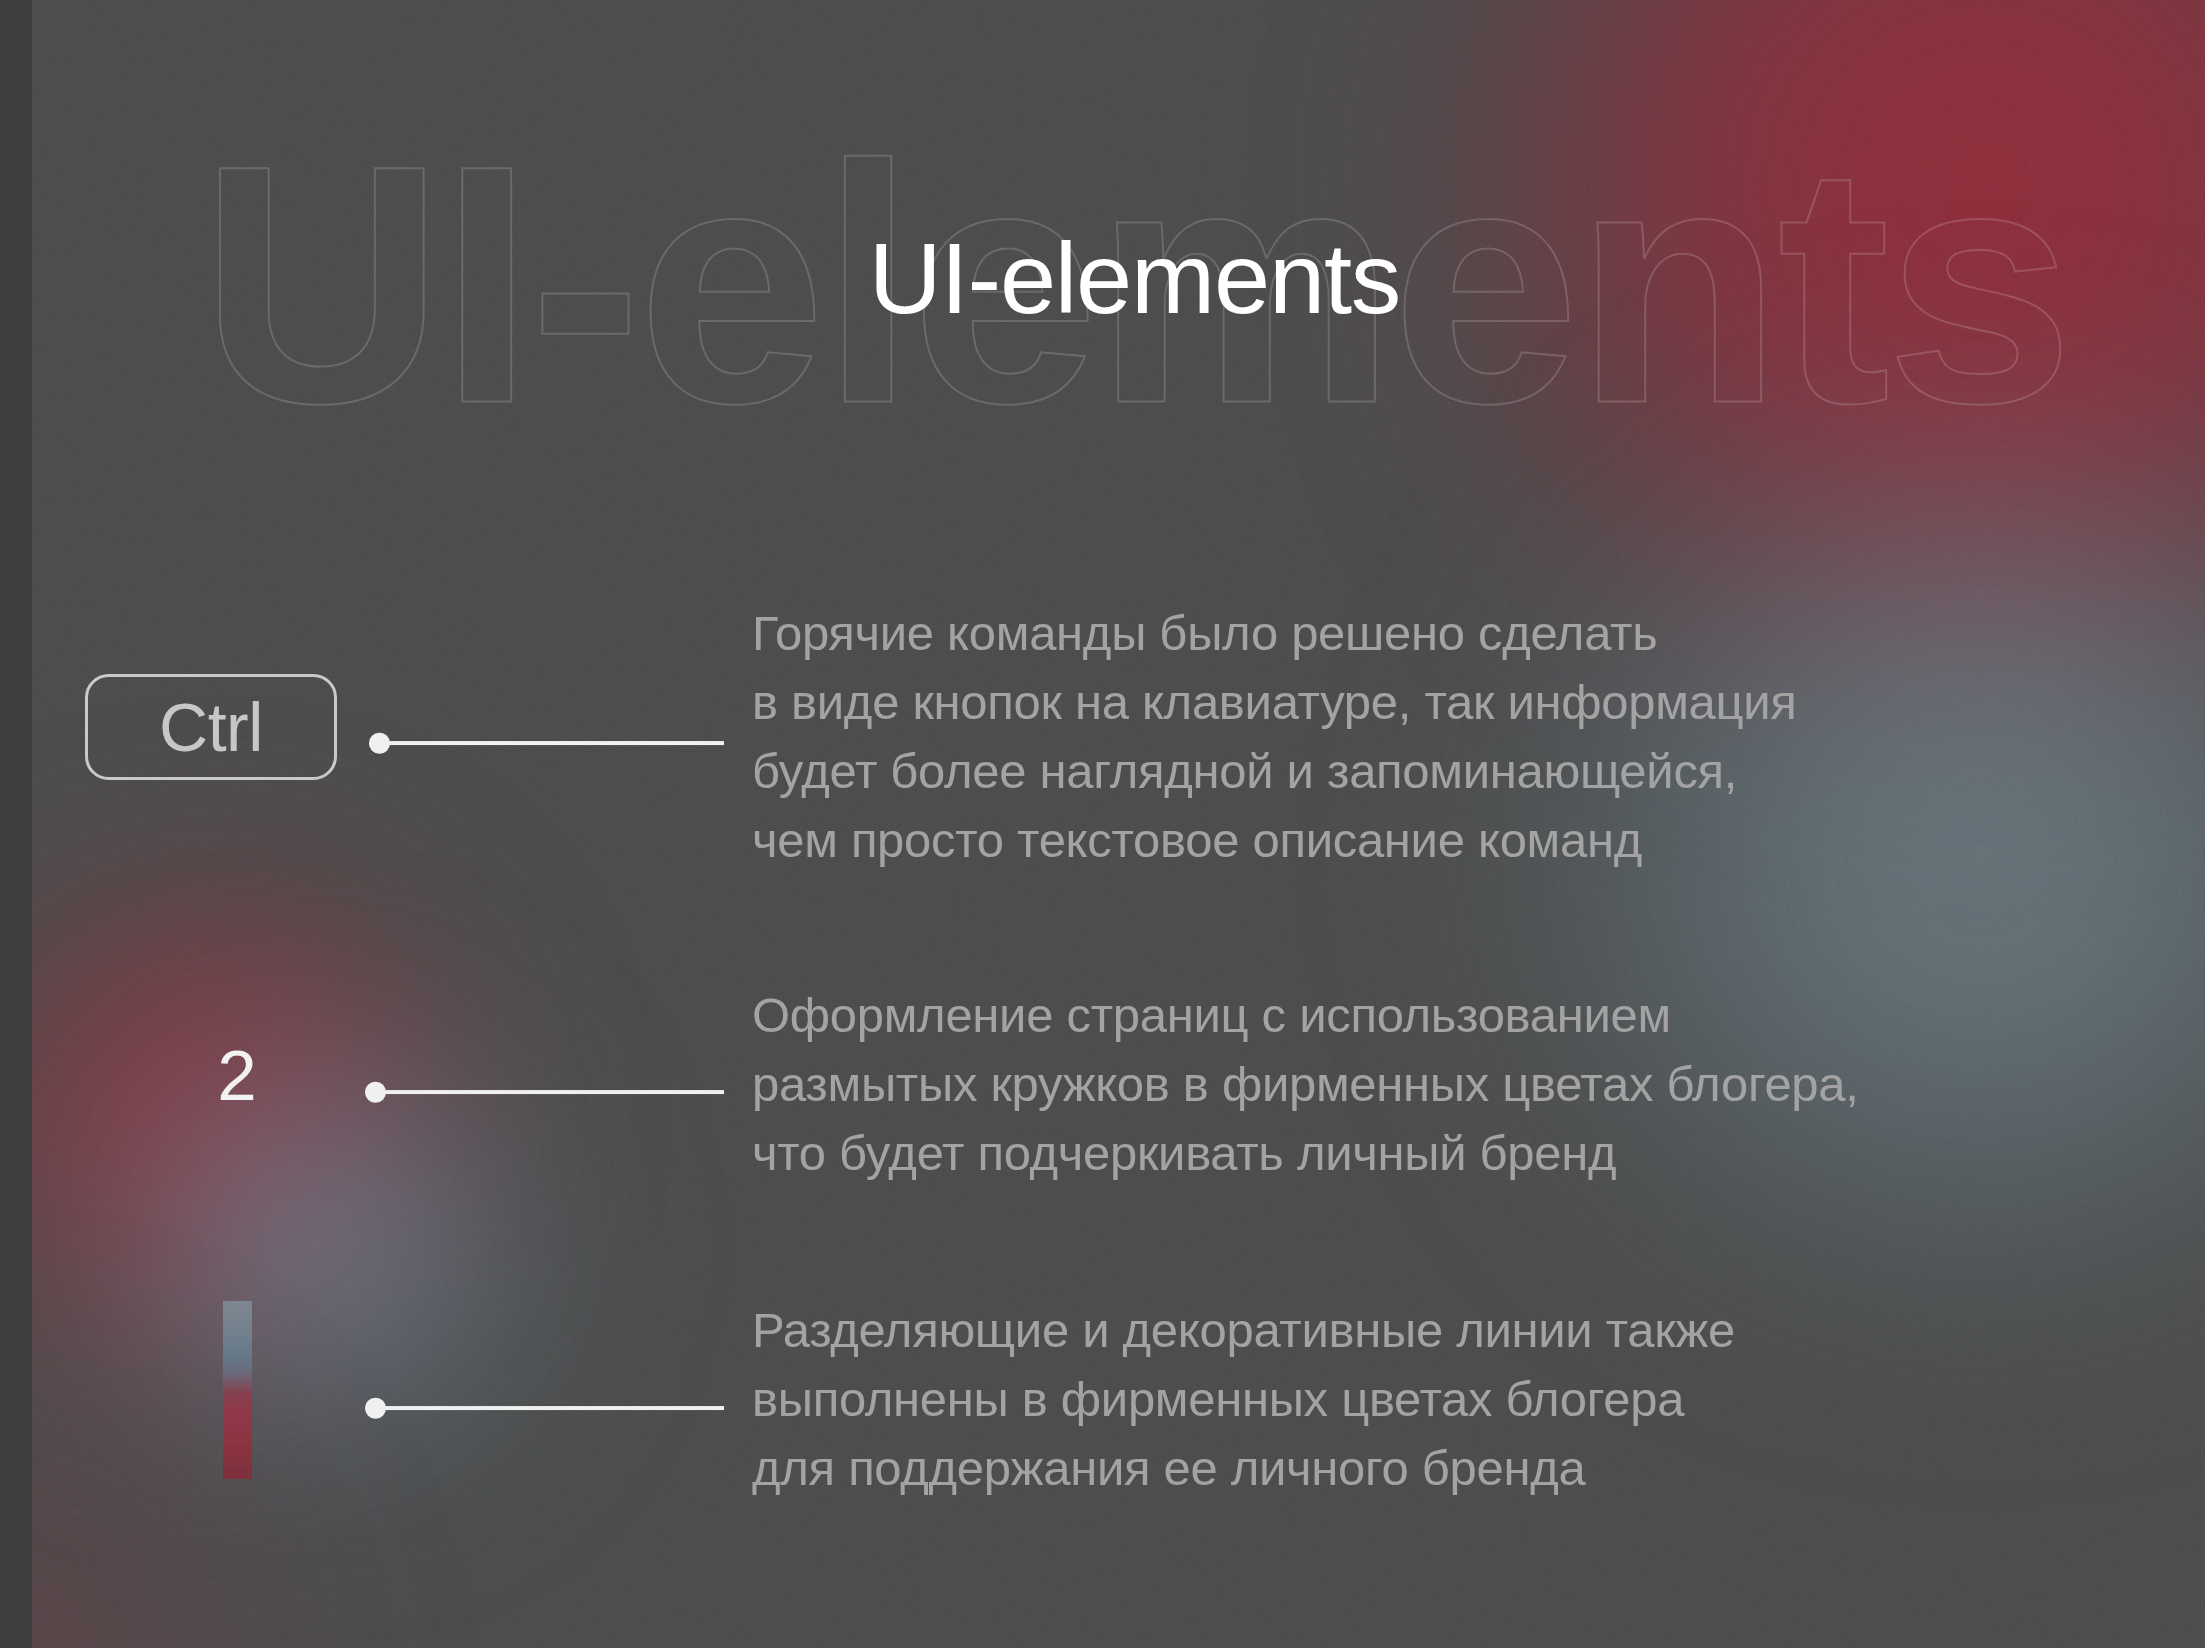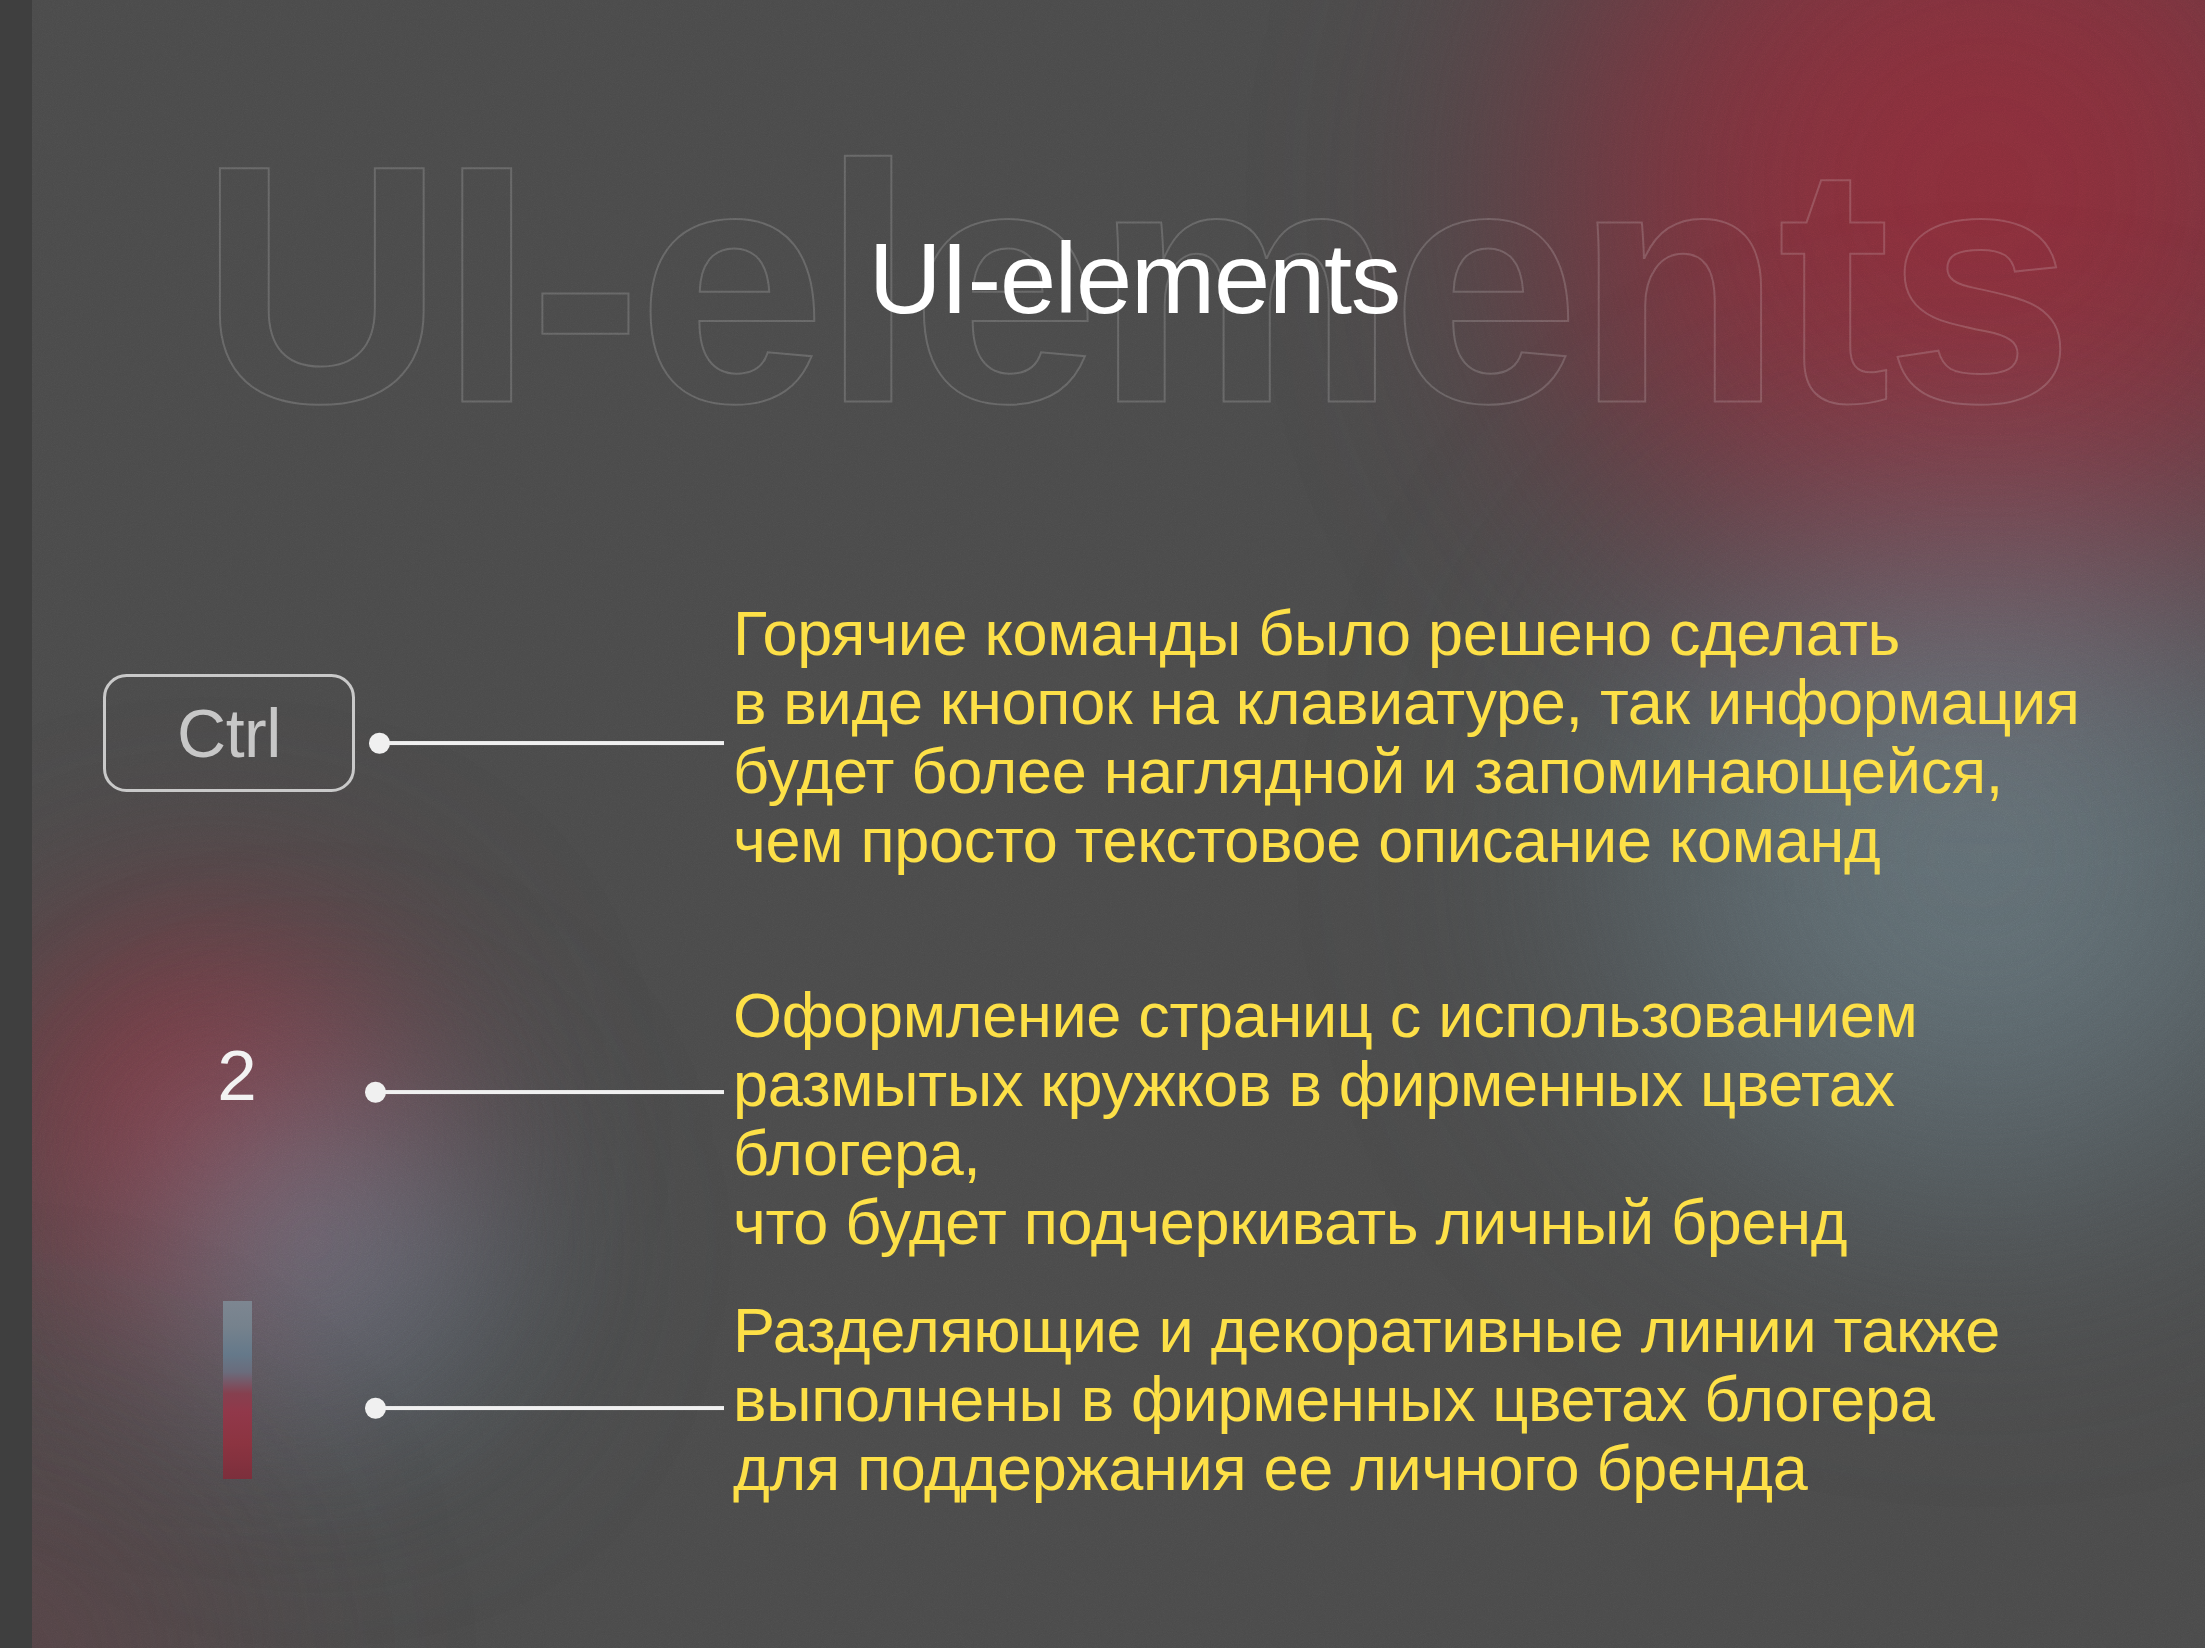--- a/index.html
+++ b/index.html
@@ -139,24 +139,24 @@
   .marker-col {
     position: absolute;
     left: 0;
     width: 339px;
     height: 100%;
   }
 
   
   #ctrl-key {
     position: absolute;
-    left: 71px;
+    left: 53px;
     top: 75px;
     width: 252px;
-    height: 118px;
+    height: 106px;
     border: 3.2px solid #c9c9c9;
     border-radius: 23.6px;
     box-sizing: border-box;
     display: flex;
     align-items: center;
     justify-content: center;
   }
   #ctrl-key-label {
     font-size: 68px;
     font-weight: 300;
@@ -222,26 +222,26 @@
   #connector-1 { left: 337px; top: 134px; }
   #connector-1 .line { width: 339px; }
   #connector-2 { left: 333px; top: 101px; }
   #connector-2 .line { width: 343px; }
   #connector-3 { left: 333px; top: 102px; }
   #connector-3 .line { width: 343px; }
 
   
   .body-text {
     position: absolute;
-    left: 701px;
+    left: 720px;
     width: 1386px;
-    font-size: 63px;
+    font-size: 49px;
     font-weight: 400;
     line-height: 69px;
-    color: #fde047;
+    color: #a3a3a3;
     letter-spacing: -0.3px;
     white-space: pre-line;
   }
   #text-1 { top: 0px; }
   #text-2 { top: 0px; }
   #text-3 { top: 0px; }
 </style>
 </head>
 <body>
 

